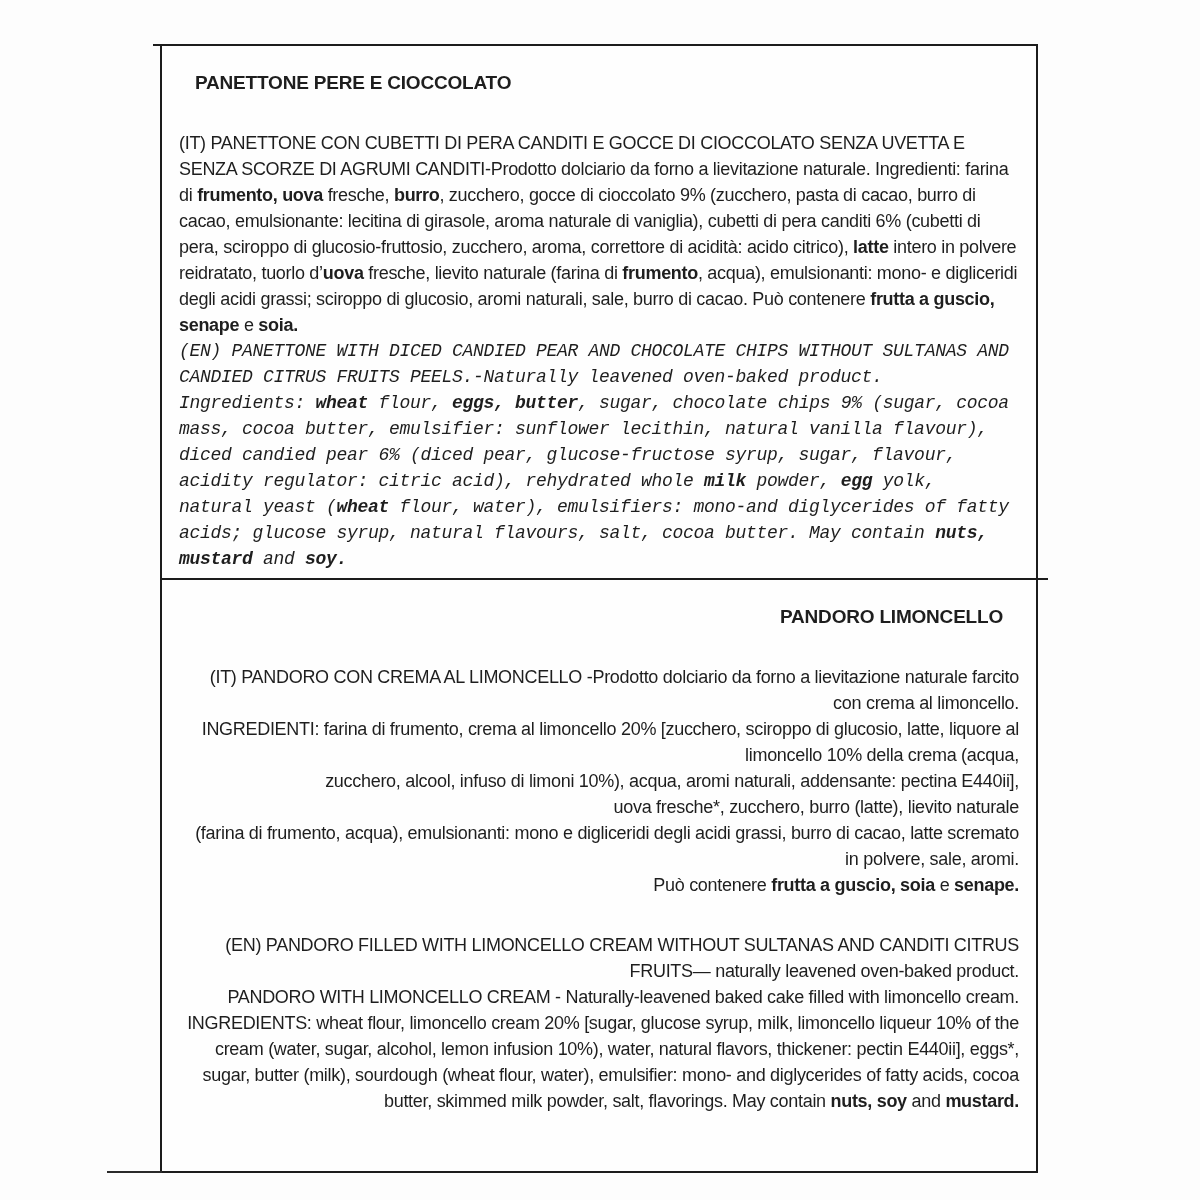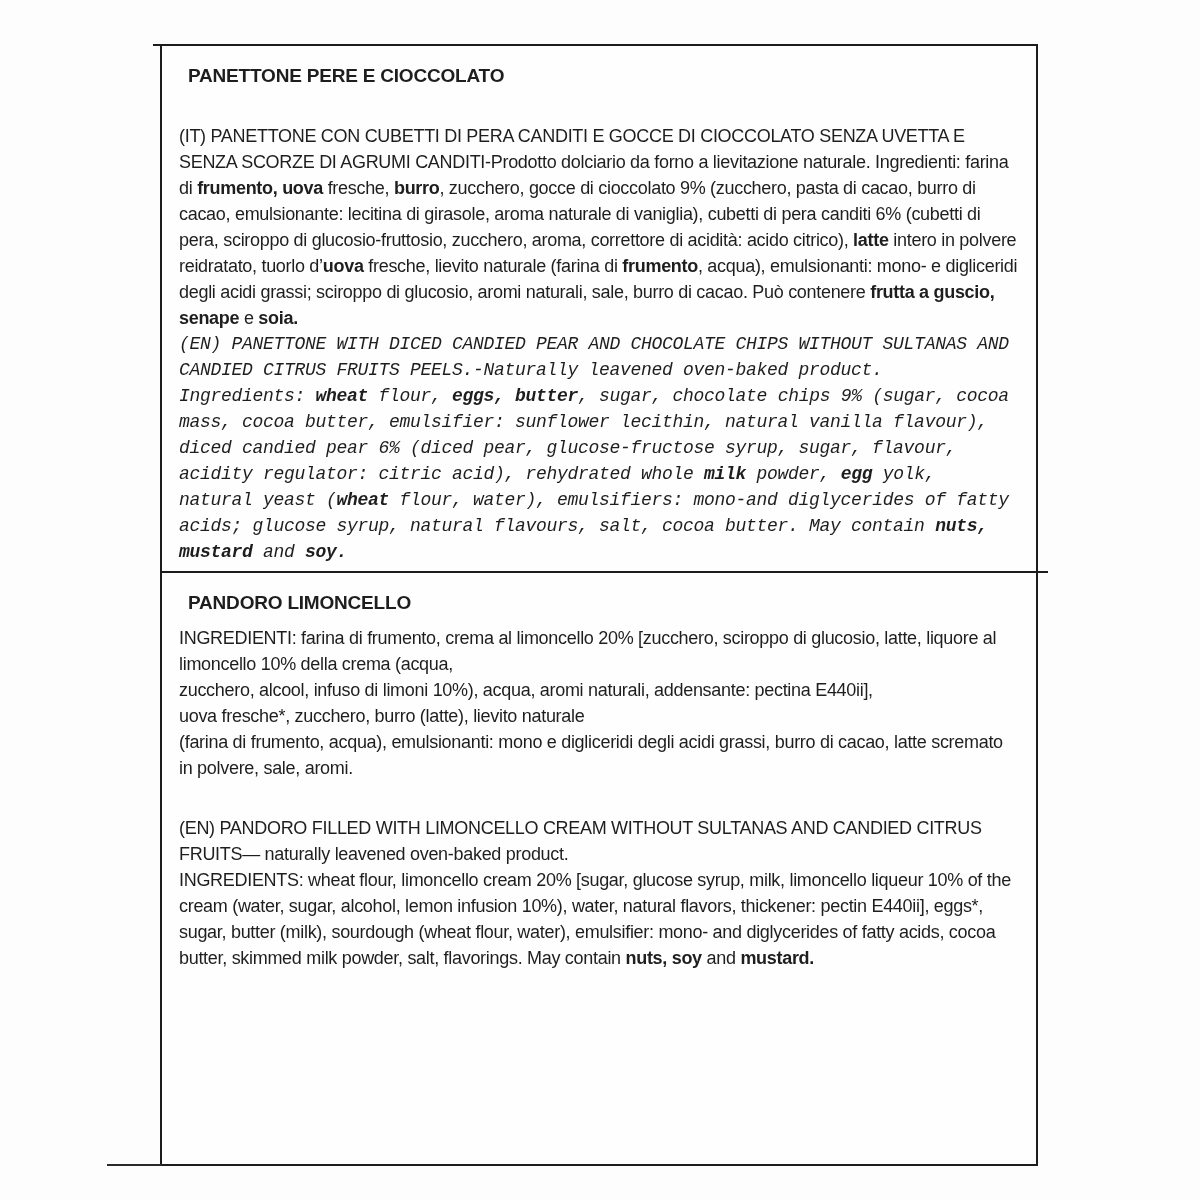--- a/index.html
+++ b/index.html
@@ -41,23 +41,23 @@
   }
   .cell.first {
     min-height: 516px;
     border-bottom: 2px solid #1c1c1c;
   }
   .cell.first::after {
     content: ""; position: absolute;
     right: -12px; bottom: -2px; width: 12px; height: 2px;
     background: #1c1c1c;
   }
-  .cell.second { min-height: 591px; }
+  .cell.second { min-height: 591px; text-align: right; }
   .title {
-    margin: 9px;
+    margin: 16px;
     font-size: 19px;
     line-height: 26px;
     font-weight: bold;
     letter-spacing: -0.2px;
   }
   .para {
     margin: 0;
     font-size: 18px;
     line-height: 26px;
     letter-spacing: -0.3px;
@@ -77,23 +77,26 @@
       <h2 class="title">PANETTONE PERE E CIOCCOLATO</h2>
       <div class="paras">
           <p class="para gap"><span>(IT) PANETTONE CON CUBETTI DI PERA CANDITI E GOCCE DI CIOCCOLATO SENZA UVETTA E SENZA SCORZE DI AGRUMI CANDITI-Prodotto dolciario da forno a lievitazione naturale. Ingredienti: farina di </span><span class="b">frumento,</span><span> </span><span class="b">uova</span><span> fresche, </span><span class="b">burro</span><span>, zucchero, gocce di cioccolato 9% (zucchero, pasta di cacao, burro di cacao, emulsionante: lecitina di girasole, aroma naturale di vaniglia), cubetti di pera canditi 6% (cubetti di pera, sciroppo di glucosio-fruttosio, zucchero, aroma, correttore di acidità: acido citrico), </span><span class="b">latte</span><span> intero in polvere reidratato, tuorlo d’</span><span class="b">uova</span><span> fresche, lievito naturale (farina di </span><span class="b">frumento</span><span>, acqua), emulsionanti: mono- e digliceridi degli acidi grassi; sciroppo di glucosio, aromi naturali, sale, burro di cacao. Può contenere </span><span class="b">frutta a guscio, senape</span><span> e </span><span class="b">soia.</span></p>
           <p class="para italic"><span>(EN) PANETTONE WITH DICED CANDIED PEAR AND CHOCOLATE CHIPS WITHOUT SULTANAS AND CANDIED CITRUS FRUITS PEELS.-Naturally leavened oven-baked product. Ingredients: </span><span class="b">wheat</span><span> flour, </span><span class="b">eggs, butter</span><span>, sugar, chocolate chips 9% (sugar, cocoa mass, cocoa butter, emulsifier: sunflower lecithin, natural vanilla flavour), diced candied pear 6% (diced pear, glucose-fructose syrup, sugar, flavour, acidity regulator: citric acid), rehydrated whole </span><span class="b">milk</span><span> powder, </span><span class="b">egg</span><span> yolk, natural yeast (</span><span class="b">wheat</span><span> flour, water), emulsifiers: mono-and diglycerides of fatty acids; glucose syrup, natural flavours, salt, cocoa butter. May contain </span><span class="b">nuts, mustard</span><span> and </span><span class="b">soy.</span></p>
         </div>
     </section>
 
     <section class="cell second">
       <h2 class="title">PANDORO LIMONCELLO</h2>
       <div class="paras">
+          <p class="para gap"><span>(IT) PANDORO CON CREMA AL LIMONCELLO -Prodotto dolciario da forno a lievitazione naturale farcito con crema al limoncello.</span></p>
           <p class="para"><span>INGREDIENTI: farina di frumento, crema al limoncello 20% [zucchero, sciroppo di glucosio, latte, liquore al limoncello 10% della crema (acqua,
 zucchero, alcool, infuso di limoni 10%), acqua, aromi naturali, addensante: pectina E440ii],
 uova fresche*, zucchero, burro (latte), lievito naturale
 (farina di frumento, acqua), emulsionanti: mono e digliceridi degli acidi grassi, burro di cacao, latte scremato in polvere, sale, aromi.</span></p>
-          <p class="para gap"><span>(EN) PANDORO FILLED WITH LIMONCELLO CREAM WITHOUT SULTANAS AND CANDIED CITRUS FRUITS— naturally leavened oven-baked product.</span></p>
+          <p class="para"><span>Può contenere </span><span class="b">frutta a guscio, soia</span><span> e </span><span class="b">senape.</span></p>
+          <p class="para gap"><span>(EN) PANDORO FILLED WITH LIMONCELLO CREAM WITHOUT SULTANAS AND CANDITI CITRUS FRUITS— naturally leavened oven-baked product.</span></p>
+          <p class="para"><span>PANDORO WITH LIMONCELLO CREAM - Naturally-leavened baked cake filled with limoncello cream.</span></p>
           <p class="para"><span>INGREDIENTS: wheat flour, limoncello cream 20% [sugar, glucose syrup, milk, limoncello liqueur 10% of the cream (water, sugar, alcohol, lemon infusion 10%), water, natural flavors, thickener: pectin E440ii], eggs*, sugar, butter (milk), sourdough (wheat flour, water), emulsifier: mono- and diglycerides of fatty acids, cocoa butter, skimmed milk powder, salt, flavorings. May contain </span><span class="b">nuts, soy</span><span> and </span><span class="b">mustard.</span></p>
         </div>
     </section>
 
   </div>
 </div>
 
 </body></html>

